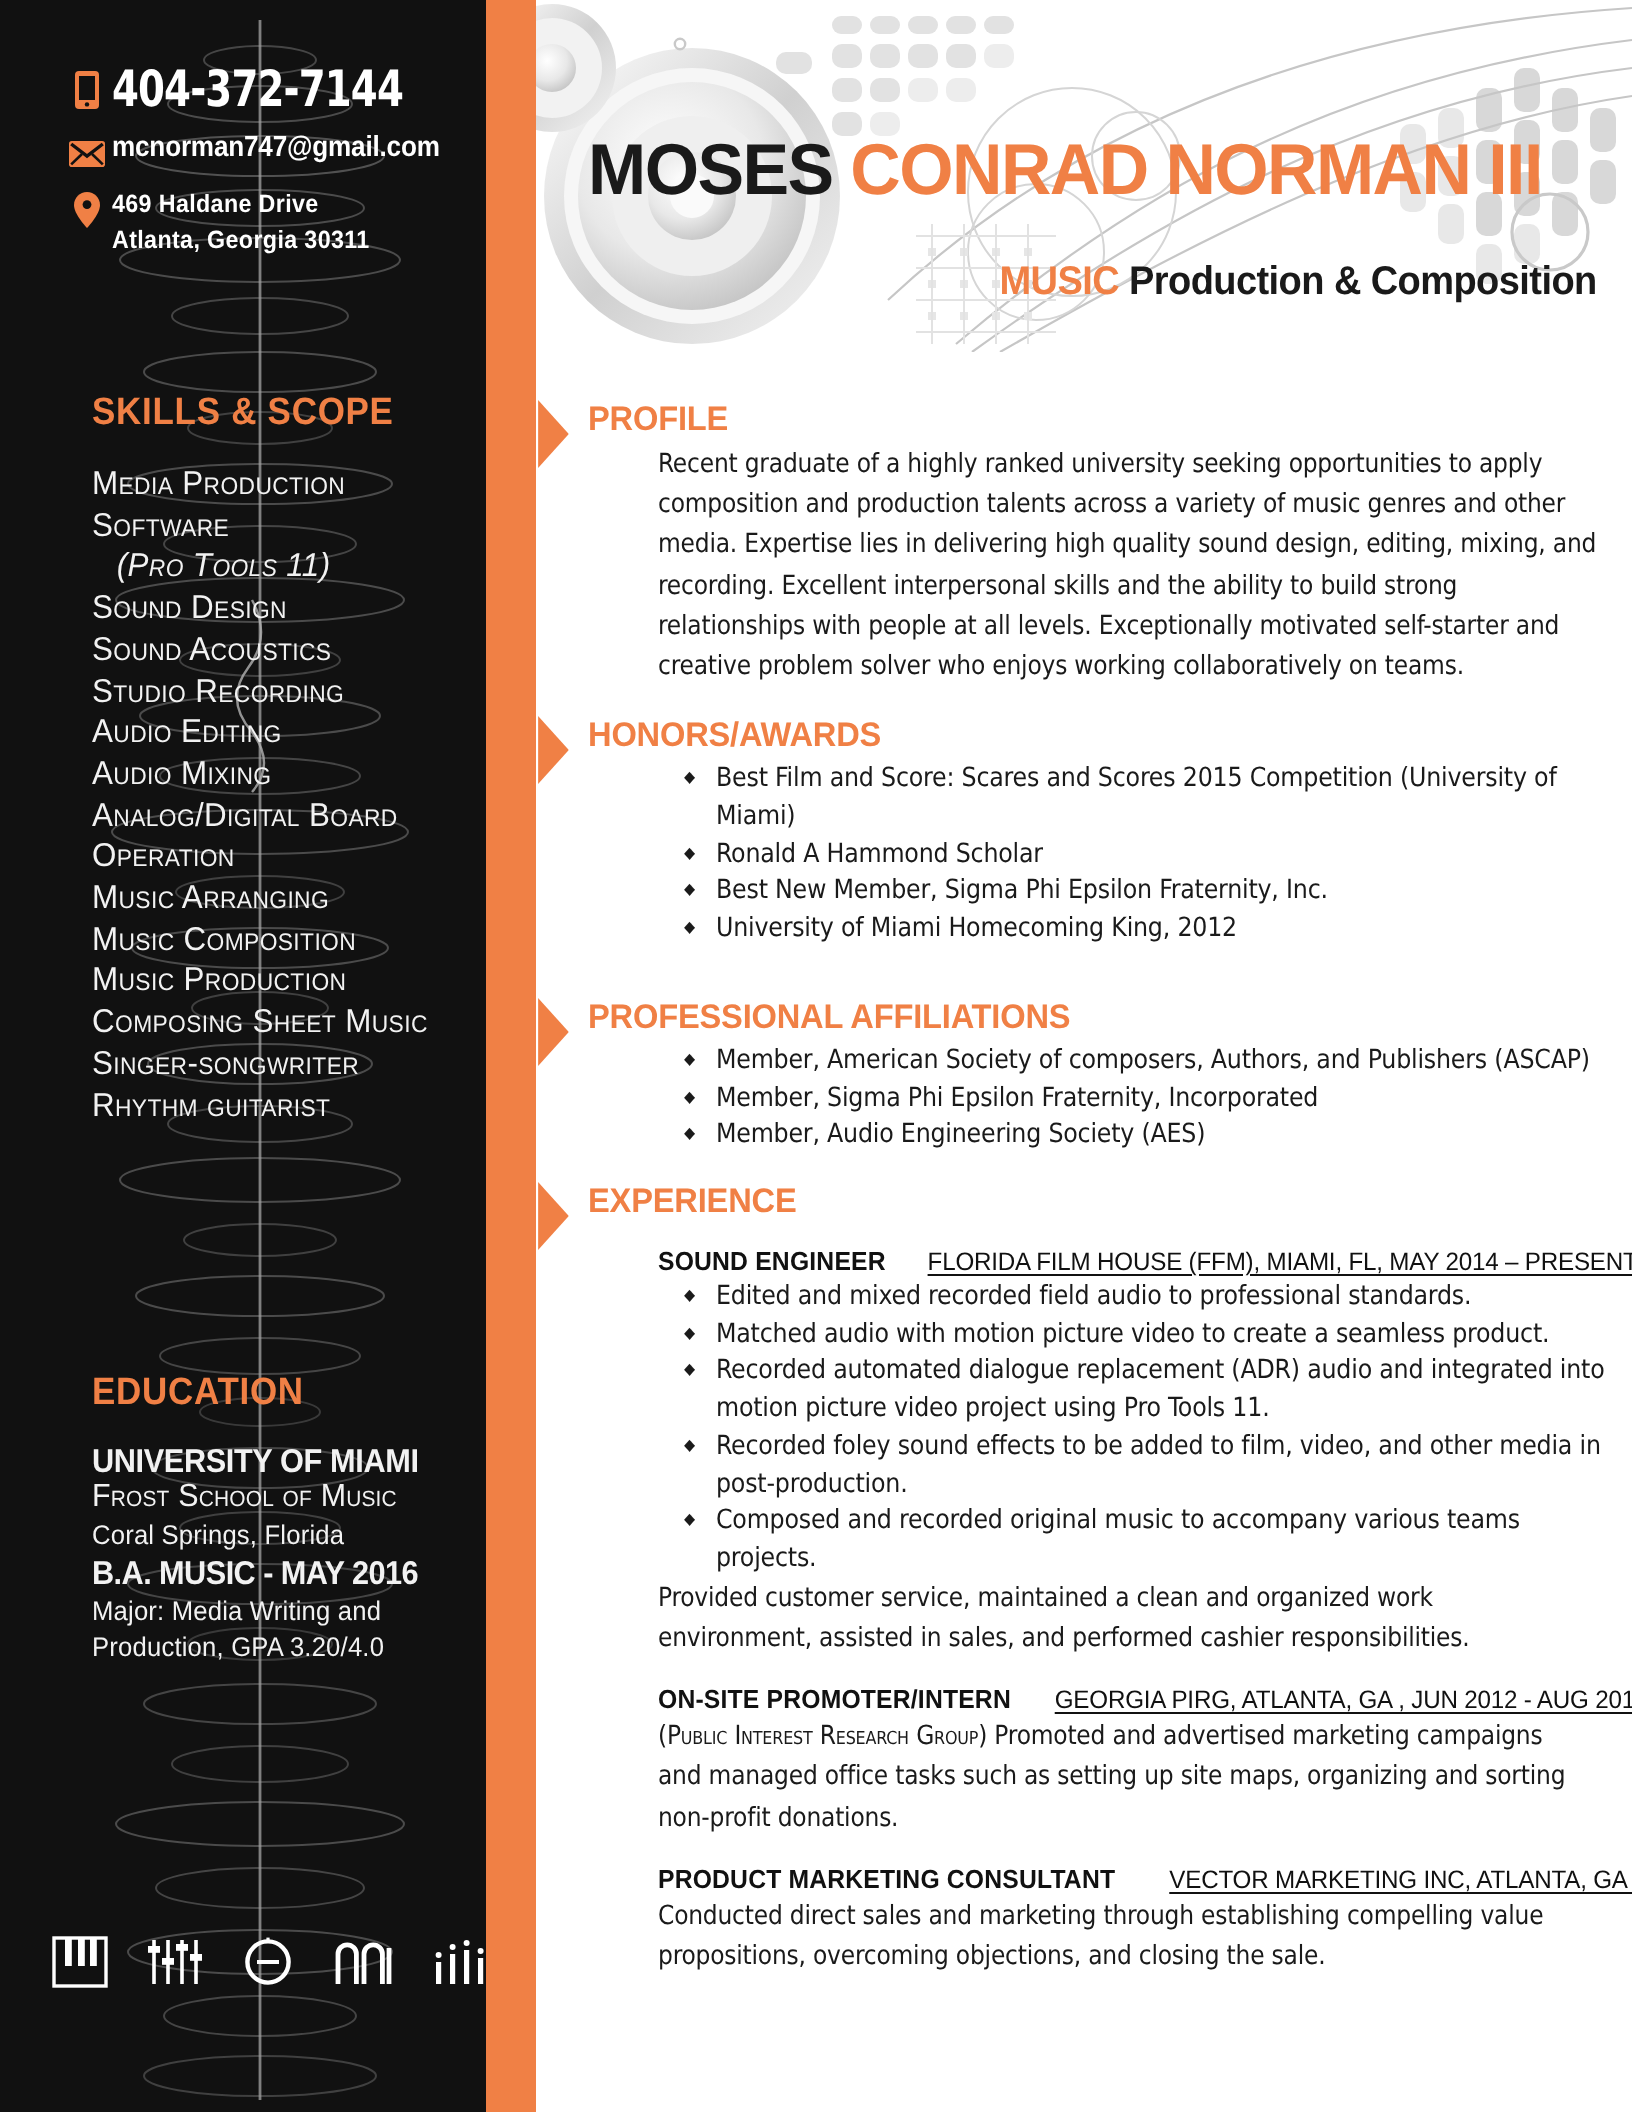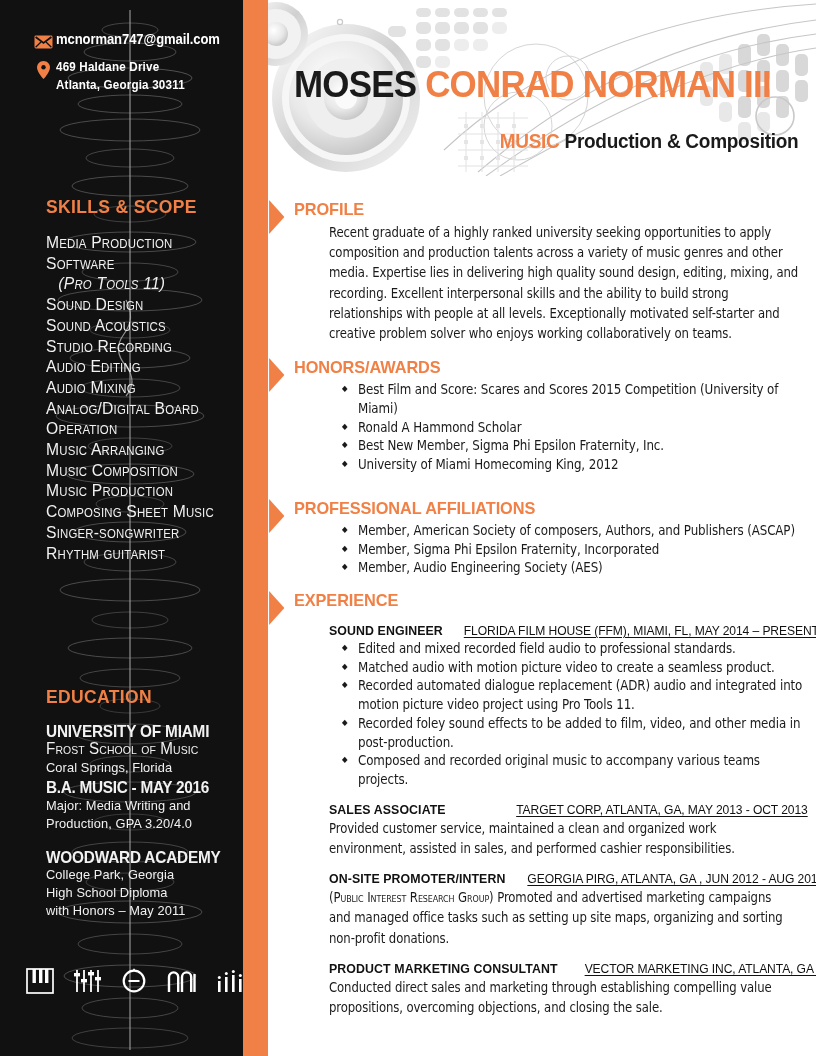--- a/index.html
+++ b/index.html
@@ -175,20 +175,30 @@
         <path d="M130 10 L130 1050" stroke="#bdbdbd" stroke-width="1.4" opacity=".75"></path>
         <path d="M126 300 q10 18 -2 34 q-12 16 2 32 q12 16 0 30" stroke="#cfcfcf" stroke-width="1.2" opacity=".8"></path>
       </g>
     </svg>
 
     <div class="sidebar-inner">
 
       <div class="contact">
         <div class="crow">
           <span class="cicon">
+            <svg width="13" height="20" viewBox="0 0 13 20">
+                <rect x="0.5" y="0.5" width="12" height="19" rx="2" fill="#F08045"></rect>
+                <rect x="2.5" y="3" width="8" height="12" fill="#111"></rect>
+                <circle cx="6.5" cy="17.2" r="1.1" fill="#111"></circle>
+              </svg>
+          </span>
+          <span class="ctext phone">404-372-7144</span>
+        </div>
+        <div class="crow">
+          <span class="cicon">
             <svg width="19" height="14" viewBox="0 0 19 14">
                 <rect x="0.5" y="0.5" width="18" height="13" rx="1.4" fill="#F08045"></rect>
                 <path d="M1.6 2 L9.5 8 L17.4 2" fill="none" stroke="#111" stroke-width="1.7"></path>
                 <path d="M1.6 12.2 L7 7" fill="none" stroke="#111" stroke-width="1.3"></path>
                 <path d="M17.4 12.2 L12 7" fill="none" stroke="#111" stroke-width="1.3"></path>
               </svg>
           </span>
           <span class="ctext email">mcnorman747@gmail.com</span>
         </div>
         <div class="crow">
@@ -229,26 +239,20 @@
       <div class="edu">
         <div>
           <div class="edu-school">UNIVERSITY OF MIAMI</div>
           <div class="edu-sub">Frost School of Music</div>
           <div class="edu-line">Coral Springs, Florida</div>
           <div class="edu-degree">B.A. MUSIC - MAY 2016</div>
           <div class="edu-line">Major: Media Writing and</div>
           <div class="edu-line">Production, GPA 3.20/4.0</div>
         </div>
         <div class="edu-gap"></div>
-        <div>
-          <div class="edu-school">WOODWARD ACADEMY</div>
-          <div class="edu-line">College Park, Georgia</div>
-          <div class="edu-line">High School Diploma</div>
-          <div class="edu-line">with Honors – May 2011</div>
-        </div>
       </div>
 
       <div class="music-icons">
         <span>
           <svg width="28" height="26" viewBox="0 0 28 26">
               <rect x="1" y="1" width="26" height="24" fill="none" stroke="#fff" stroke-width="1.7"></rect>
               <rect x="6.5" y="1" width="3.4" height="14" fill="#fff"></rect>
               <rect x="13" y="1" width="3.4" height="14" fill="#fff"></rect>
               <rect x="19" y="1" width="3.4" height="14" fill="#fff"></rect>
             </svg>
@@ -472,24 +476,20 @@
           <ul class="bullets">
             <li>Edited and mixed recorded field audio to professional standards.</li>
             <li>Matched audio with motion picture video to create a seamless product.</li>
             <li>Recorded automated dialogue replacement (ADR) audio and integrated into motion picture video project using Pro Tools 11.</li>
             <li>Recorded foley sound effects to be added to film, video, and other media in post-production.</li>
             <li>Composed and recorded original music to accompany various teams projects.</li>
           </ul>
         </div>
 
         <div class="job">
-          <div class="job-row">
-            <span class="job-title">SALES ASSOCIATE</span>
-            <span class="job-meta">TARGET CORP, ATLANTA, GA, MAY 2013 - OCT 2013</span>
-          </div>
           <div class="body-text">Provided customer service, maintained a clean and organized work environment, assisted in sales, and performed cashier responsibilities.</div>
         </div>
 
         <div class="job">
           <div class="job-row">
             <span class="job-title">ON-SITE PROMOTER/INTERN</span>
             <span class="job-meta">GEORGIA PIRG,  ATLANTA, GA , JUN 2012 - AUG 2012</span>
           </div>
           <div class="body-text"><span class="sc">(Public Interest Research Group)</span><span> Promoted and advertised marketing campaigns and managed office tasks such as setting up site maps, organizing and sorting non-profit donations.</span></div>
         </div>

